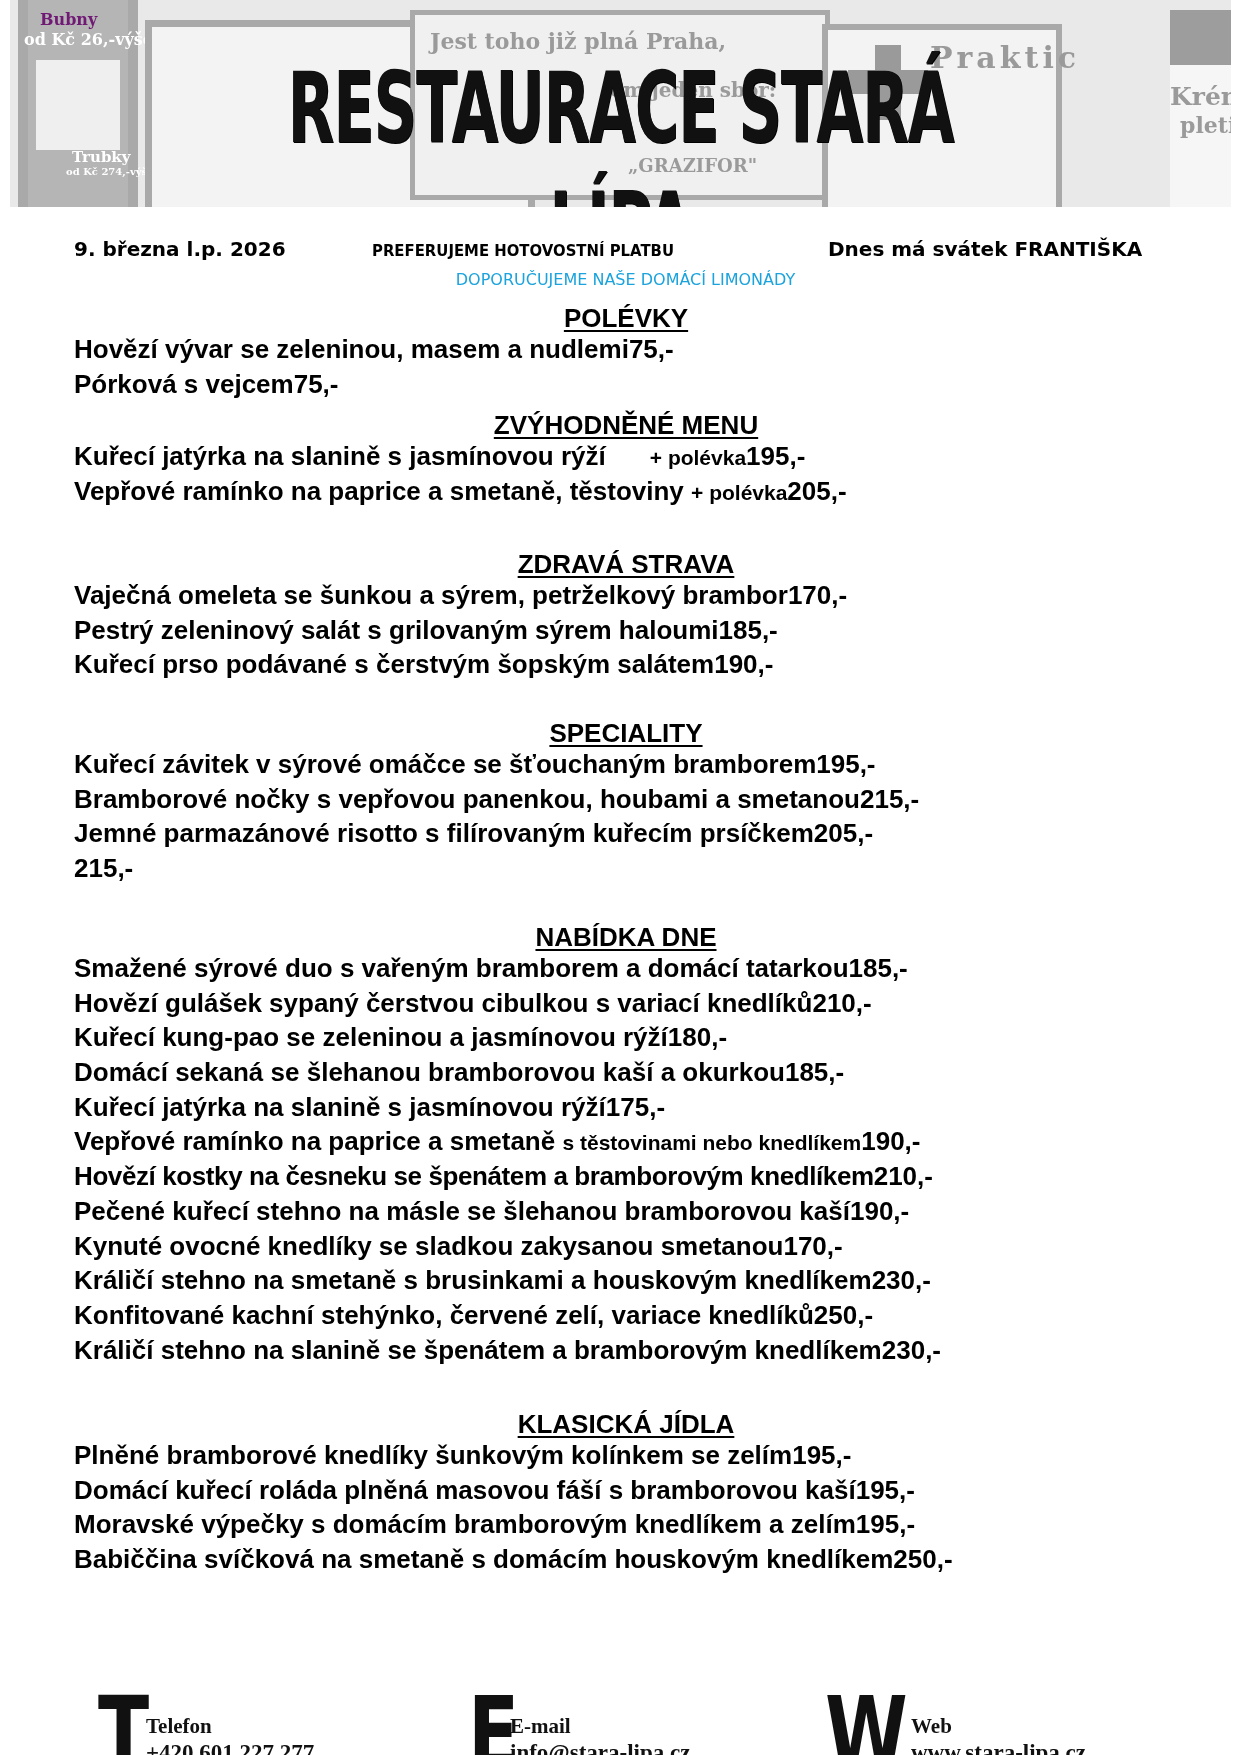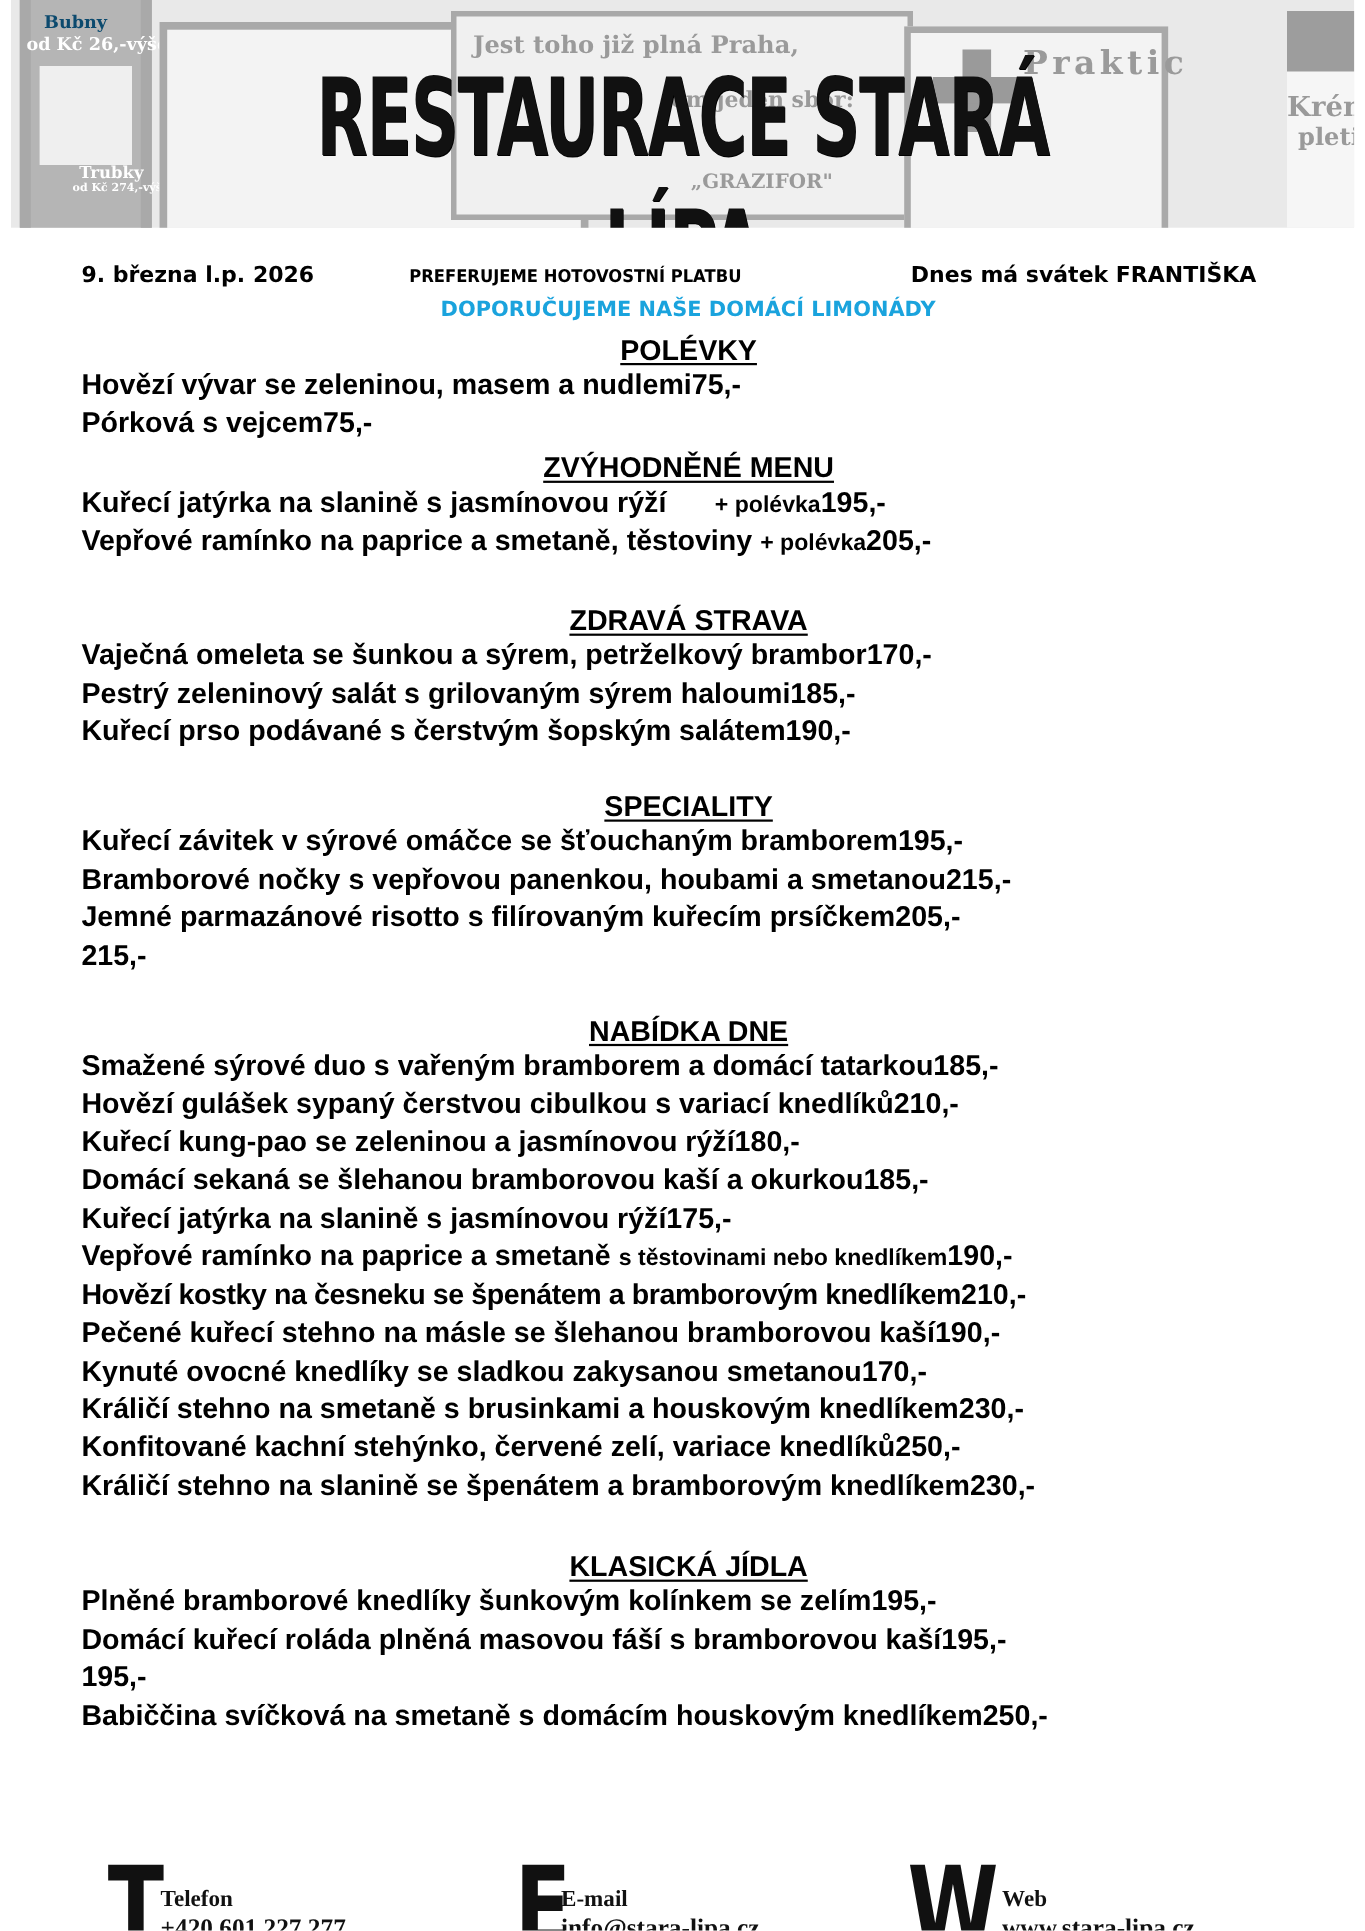--- a/index.html
+++ b/index.html
@@ -32,21 +32,21 @@
     text-shadow: 1px 1px 0 #000;
   }
 
   
   .info { position: absolute; top: 237px; font-family: "DejaVu Sans", sans-serif; font-weight: bold; white-space: nowrap; }
   .info-date { left: 74px; font-size: 20px; }
   .info-pay { left: 372px; font-size: 16px; top: 241px; transform: scaleX(0.93); transform-origin: left; }
   .info-name { left: 828px; font-size: 20px; }
   .tagline {
     position: absolute; top: 270px; left: 0; right: 0; text-align: center;
-    font-family: "DejaVu Sans", sans-serif; font-weight: bold; font-size: 19px;
+    font-family: "DejaVu Sans", sans-serif; font-weight: normal; font-size: 16px;
     color: #1aa3dd; margin-left: 10px;
   }
 
   
   .section { position: absolute; left: 74px; width: 1040px; }
   .sec-title {
     text-align: center; font-family: "Liberation Sans", sans-serif; font-weight: bold;
     font-size: 26px; line-height: 32px; text-decoration: underline; text-underline-offset: 3px;
     margin-left: 64px;
   }
@@ -83,21 +83,21 @@
   #contact-email { left: 468px; }
   #contact-web { left: 825px; }
 </style>
 </head>
 <body>
 
 <div class="banner">
   <div class="np np1">
       <div class="inner"></div>
     </div>
-  <div class="bgtxt" style="left:30px;top:10px;font-size:16px;color:#0c4a6e;">Bubny</div>
+  <div class="bgtxt" style="left:30px;top:10px;font-size:16px;color:#701a75;">Bubny</div>
   <div class="bgtxt" style="left:14px;top:30px;font-size:16px;color:#fff;">od Kč 26,-výše</div>
   <div class="bgtxt" style="left:62px;top:148px;font-size:15px;color:#fff;">Trubky</div>
   <div class="bgtxt" style="left:56px;top:166px;font-size:10px;color:#fff;">od Kč 274,-výše</div>
   <div class="np np2"></div>
   <div class="np np3"></div>
   <div class="bgtxt" style="left:420px;top:28px;font-size:22px;">Jest toho již plná Praha,</div>
   <div class="bgtxt" style="left:600px;top:62px;font-size:20px;margin-top:16px;">om jeden sbor:</div>
   <div class="bgtxt" style="left:618px;top:155px;font-size:18px;">„GRAZIFOR"</div>
   <div class="np np4"></div>
   <div class="cross-v"></div>
@@ -231,20 +231,21 @@
   <div class="sec-title">KLASICKÁ JÍDLA</div>
   <div class="row">
       <span class="name">Plněné bramborové knedlíky šunkovým kolínkem se zelím</span>
       <span class="price">195,-</span>
     </div>
   <div class="row">
       <span class="name">Domácí kuřecí roláda plněná masovou fáší s bramborovou kaší</span>
       <span class="price">195,-</span>
     </div>
   <div class="row">
+      <span class="name">Moravské výpečky s domácím bramborovým knedlíkem a zelím</span>
       <span class="price">195,-</span>
     </div>
   <div class="row">
       <span class="name">Babiččina svíčková na smetaně s domácím houskovým knedlíkem</span>
       <span class="price">250,-</span>
     </div>
 </div>
 
 <div class="contact" id="contact-phone">
   <div class="big-letter">T</div>

